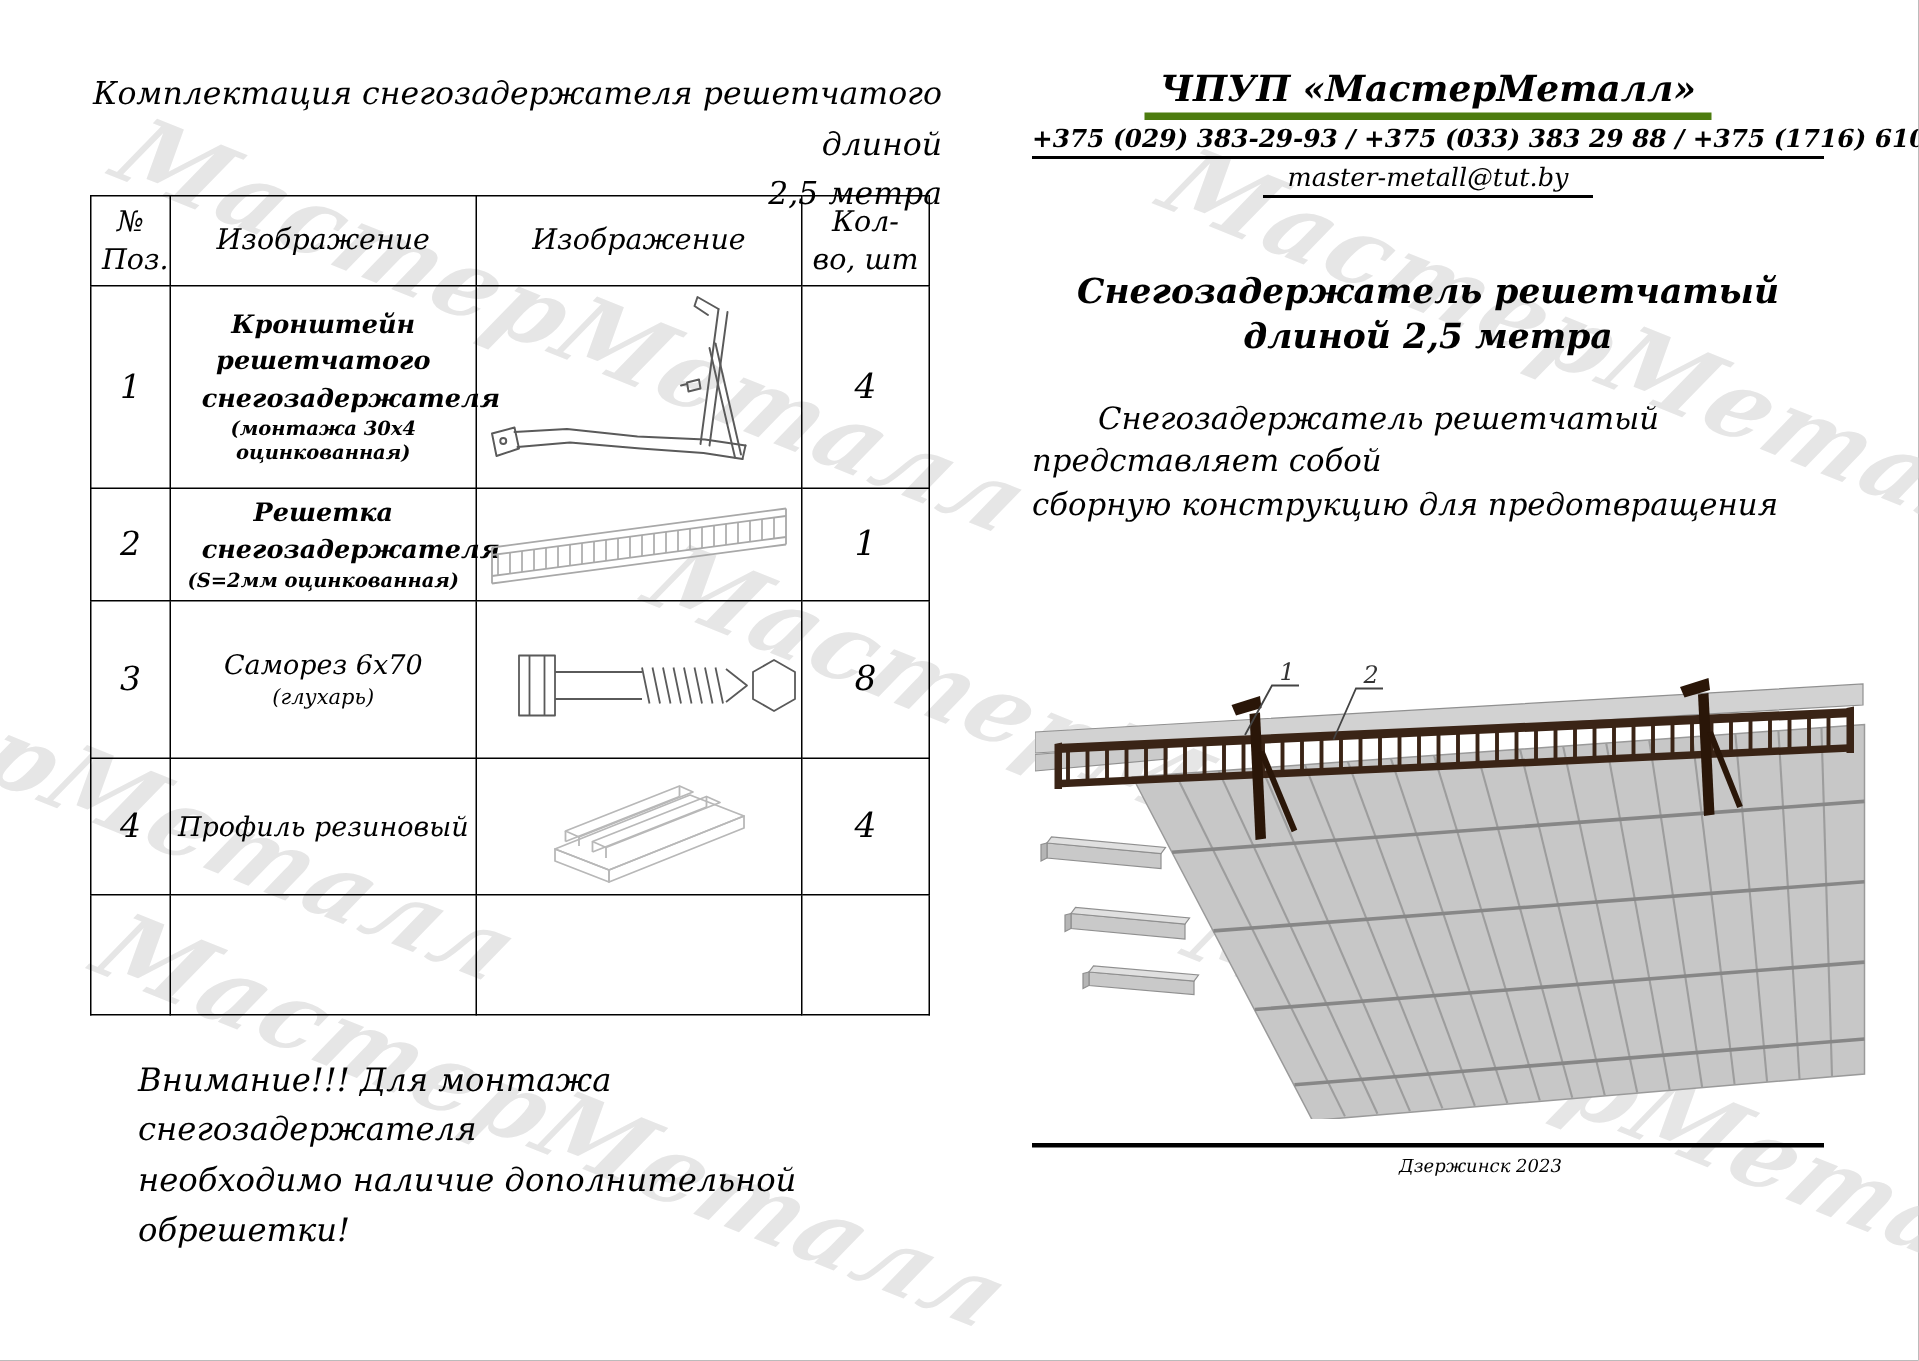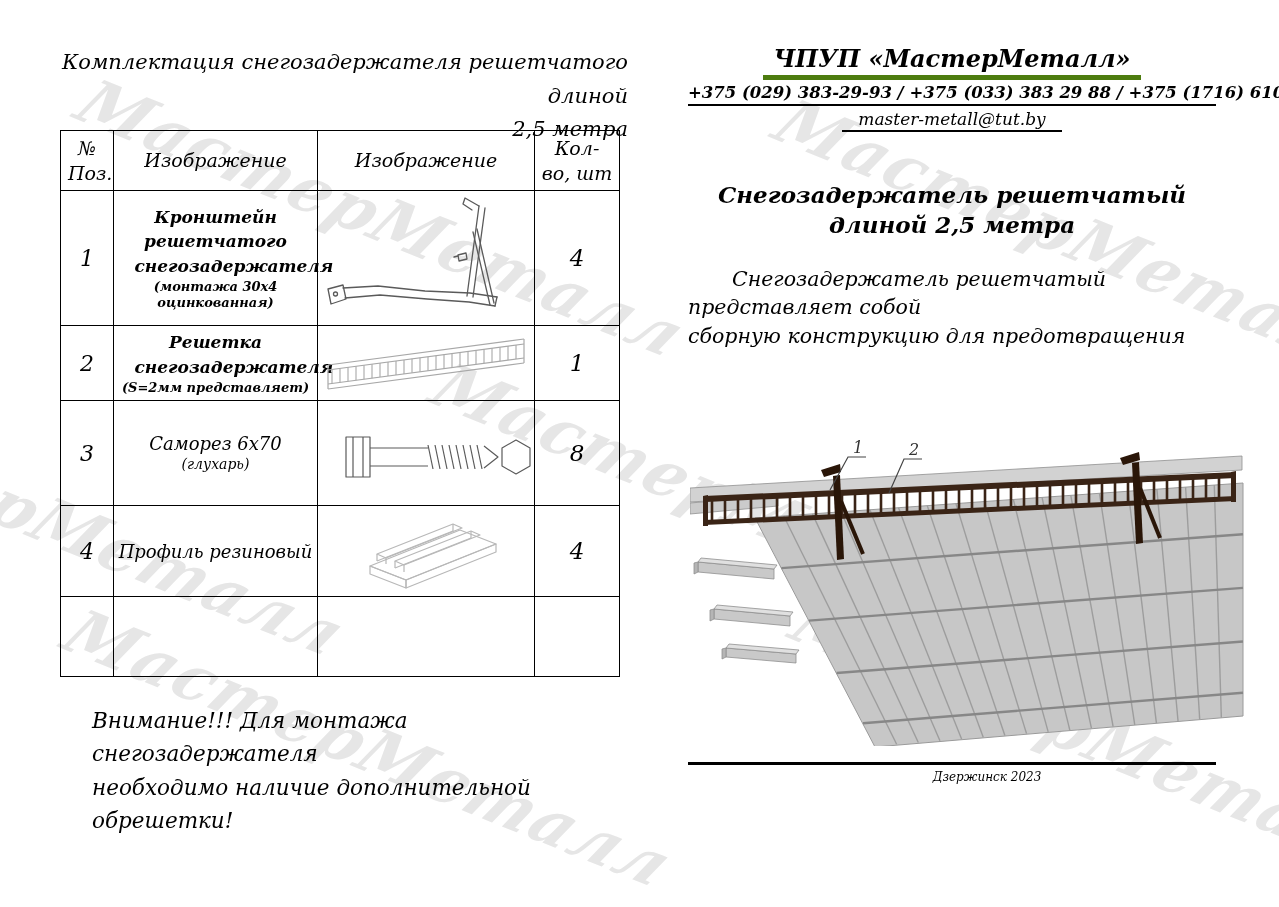--- a/index.html
+++ b/index.html
@@ -108,21 +108,21 @@
         </td>
         <td class="c-qty qty-num">4</td>
       </tr>
 
       <tr style="height:75px;">
         <td class="c-pos pos-num">2</td>
         <td class="c-name">
           <div class="nm">
                 <div class="nm-inner">Решетка снегозадержателя</div>
               </div>
-          <div class="note">(S=2мм представляет)</div>
+          <div class="note">(S=2мм оцинкованная)</div>
         </td>
         <td class="c-img">
           <svg class="sketch" id="lattice-sketch" width="213" height="72" viewBox="0 0 213 72">
             <g stroke="#a8a8a8" stroke-width="1.2" fill="none">
               <path d="M8 38 L204 12"></path>
                   <path d="M8 43 L204 17"></path>
               <path d="M8 57 L204 31"></path>
                   <path d="M8 62 L204 36"></path>
               <path d="M8 38 L8 62"></path>
                   <path d="M204 12 L204 36"></path>

